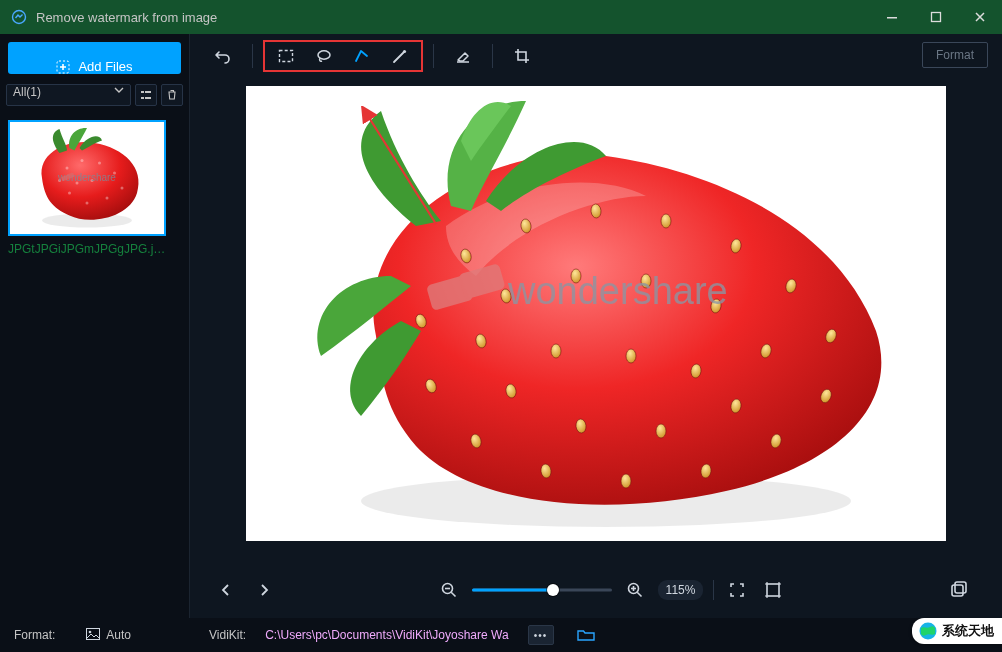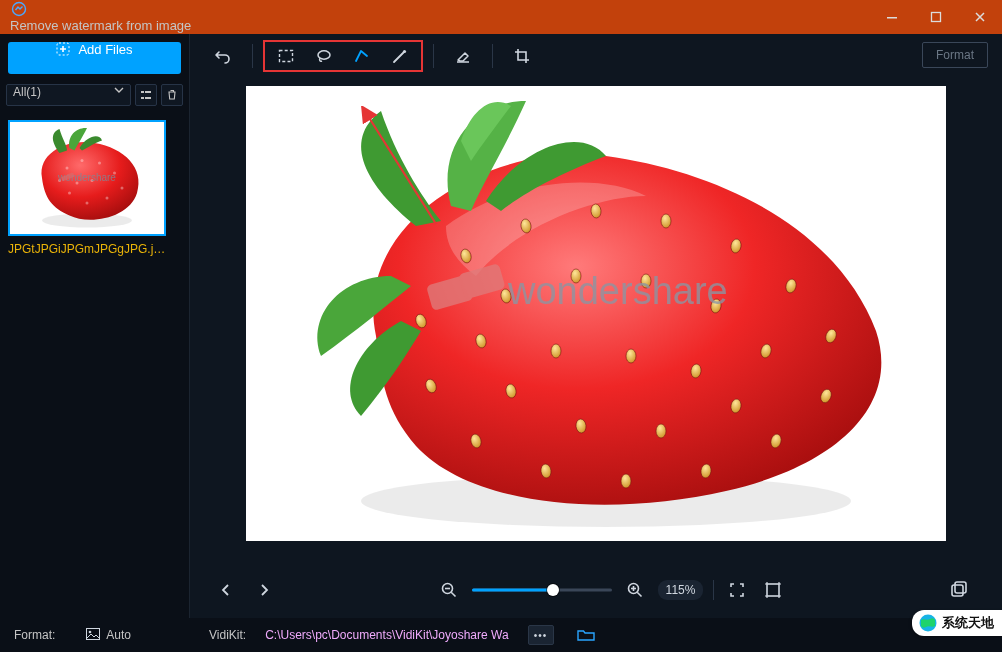--- a/index.html
+++ b/index.html
@@ -12,27 +12,26 @@
     color: #c5c5c5;
     overflow: hidden;
     width: 1002px;
     height: 652px;
     position: relative;
   }
 
   
   .titlebar {
     height: 34px;
-    background: #c2410c;
+    background: #14532d;
     display: flex;
-    align-items: flex-start;
+    align-items: center;
     padding: 0 6px 0 10px;
     color: #c5c5c5;
     position: relative;
-    flex-direction: column;
   }
   .titlebar .app-icon {
     width: 18px; height: 18px; margin-right: 8px;
     display: inline-flex; align-items: center; justify-content: center;
   }
   .titlebar .title { font-size: 13px; }
   .win-controls { position: absolute; right: 0; top: 0; display: flex; }
   .win-btn {
     width: 44px; height: 34px; display: flex; align-items: center; justify-content: center;
     cursor: pointer; color: #dcdcdc;
@@ -50,21 +49,21 @@
     background: #0a0f17;
     display: flex; flex-direction: column;
     border-right: 1px solid #1b2430;
   }
   .add-files {
     margin: 8px;
     height: 32px;
     background: #00a2ff;
     color: #fff;
     border-radius: 3px;
-    display: flex; align-items: flex-start; justify-content: center;
+    display: flex; align-items: flex-end; justify-content: center;
     font-size: 13px; cursor: pointer; gap: 8px;
   }
   .filter-row {
     display: flex; align-items: center;
     padding: 2px 6px 6px 6px;
     gap: 4px;
   }
   .filter-select {
     flex: 1; height: 22px; background: #0f1722; border: 1px solid #273447;
     color: #c5c5c5; display: flex; align-items: flex-start; padding: 0 6px;
@@ -73,21 +72,21 @@
   .mini-btn {
     width: 22px; height: 22px; display: flex; align-items: center; justify-content: center;
     border: 1px solid #273447; background:#0f1722; cursor: pointer; border-radius:2px;
   }
   .thumb-wrap { padding: 8px; }
   .thumb {
     border: 2px solid #00a2ff; background: #fff;
     width: 158px; height: 116px; position: relative; display:flex; align-items:center; justify-content:center;
   }
   .thumb-label {
-    color:#eab308; font-size:12px; margin-top:6px; width:158px;
+    color:#15803d; font-size:12px; margin-top:6px; width:158px;
     white-space: nowrap; overflow: hidden; text-overflow: ellipsis;
   }
 
   
   .right {
     flex: 1; display: flex; flex-direction: column;
     background: #0e1620;
   }
   .toolbar {
     height: 44px; display:flex; align-items:center; padding: 0 14px; gap: 4px;
@@ -146,21 +145,21 @@
   .fmt-box { display:flex; gap:6px; margin-left:12px; cursor:pointer;}
   .out-path {
     max-width: 270px; white-space:nowrap; overflow:hidden; text-overflow:ellipsis;
     color:#f0abfc;
   }
   .dot-btn { width:26px; height:20px; background:#1a2432; border:1px solid #2a3647; display:flex; align-items:center; justify-content:center; border-radius:2px; cursor:pointer;}
   .folder-btn { width:26px; height:20px; display:flex; align-items:center; justify-content:center; cursor:pointer; color:#2aa5ff;}
 
   
   .brand-badge {
-    position:absolute; right:0; bottom:16px;
+    position:absolute; right:0; bottom:8px;
     background:#fff; padding:3px 8px 3px 6px;
     border-top-left-radius: 12px; border-bottom-left-radius: 12px;
     display:flex; align-items:center; gap:4px; font-size:13px; color:#111;
     box-shadow: -1px 1px 3px rgba(0,0,0,.3);
     font-weight:600;
   }
   .brand-badge svg { flex:none; }
 </style>
 </head>
 <body>

